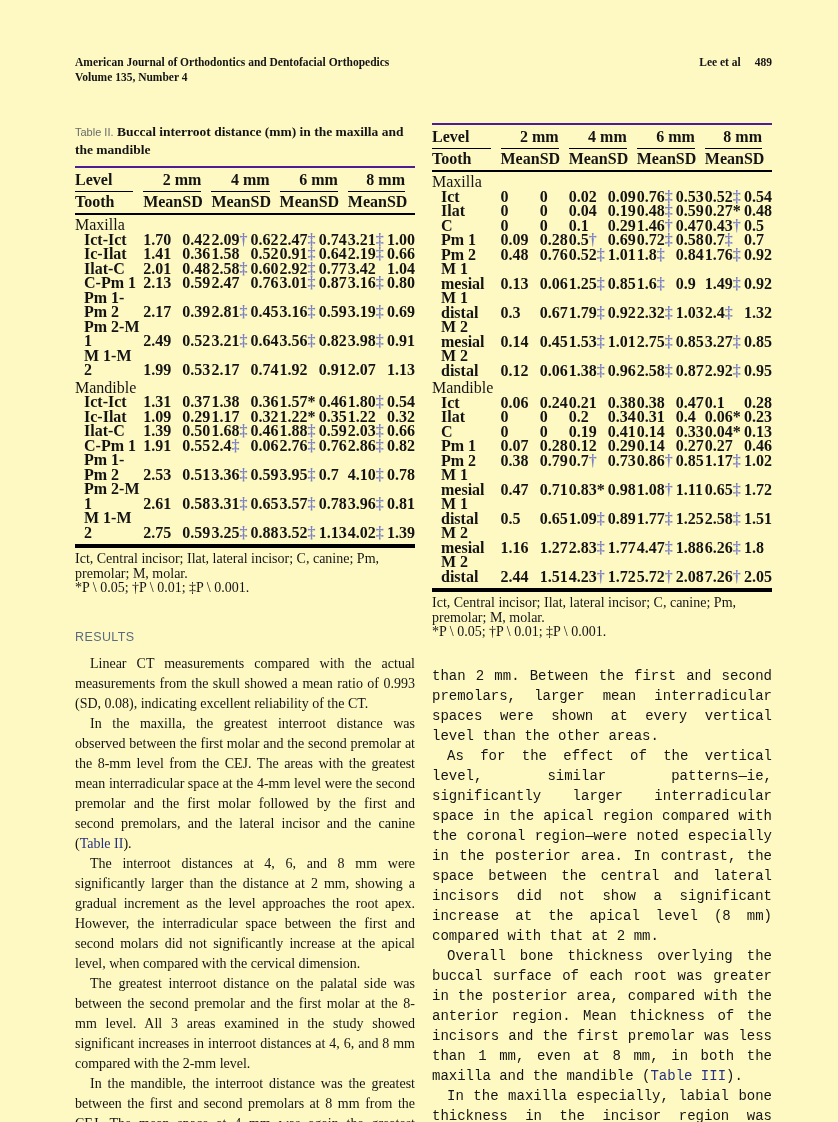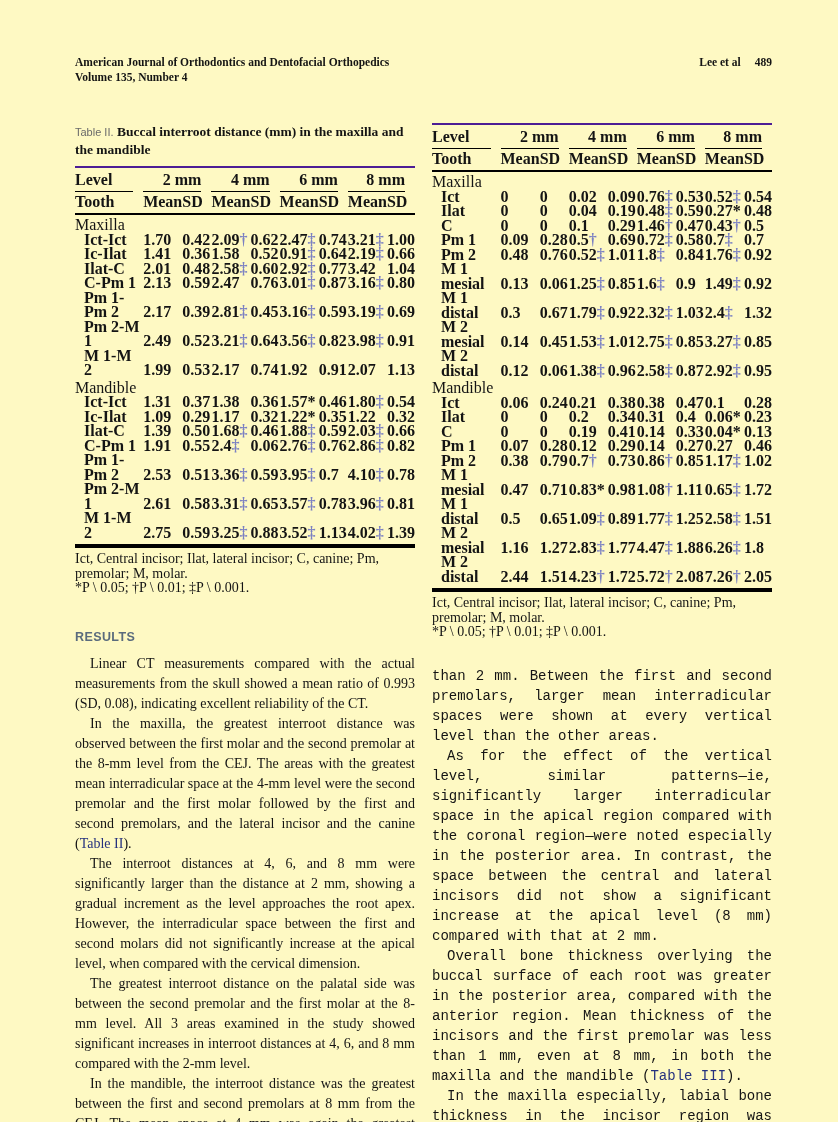--- a/index.html
+++ b/index.html
@@ -36,21 +36,21 @@
   .tbody-endrule{border-bottom:2px solid #000;}
   .dag{color:#7b80c2;}
   .ast{color:#141414;}
   .tfoot{border-top:2px solid #000;margin-top:0;padding-top:4px;
     font-size:14px;line-height:14.5px;}
   .tfoot .fn{margin:0;}
   
   col.c-lbl{width:84px;} col.c-mean{width:37px;} col.c-sd{width:30px;} col.c-sdlast{width:25px;}
   
   .results-heading{font-family:"Liberation Sans","DejaVu Sans",sans-serif;
-    font-size:12.5px;color:#5a6b7d;letter-spacing:.4px;margin:34px 0 10px 0;font-weight:bold;}
+    font-size:12.5px;color:#5a6b7d;letter-spacing:.4px;margin:34px 0 10px 0;font-weight:normal;}
   .bodytext p.bp{margin:0;font-size:14px;line-height:20px;text-align:justify;
     text-indent:15px;}
   .bodytext p.bp.noind{text-indent:0;}
   a.xref{color:#25317e;text-decoration:none;}
   .right-text{margin-top:14px;font-family:Liberation Mono, monospace;}
 </style>
 </head>
 <body>
 
 <div class="page">

